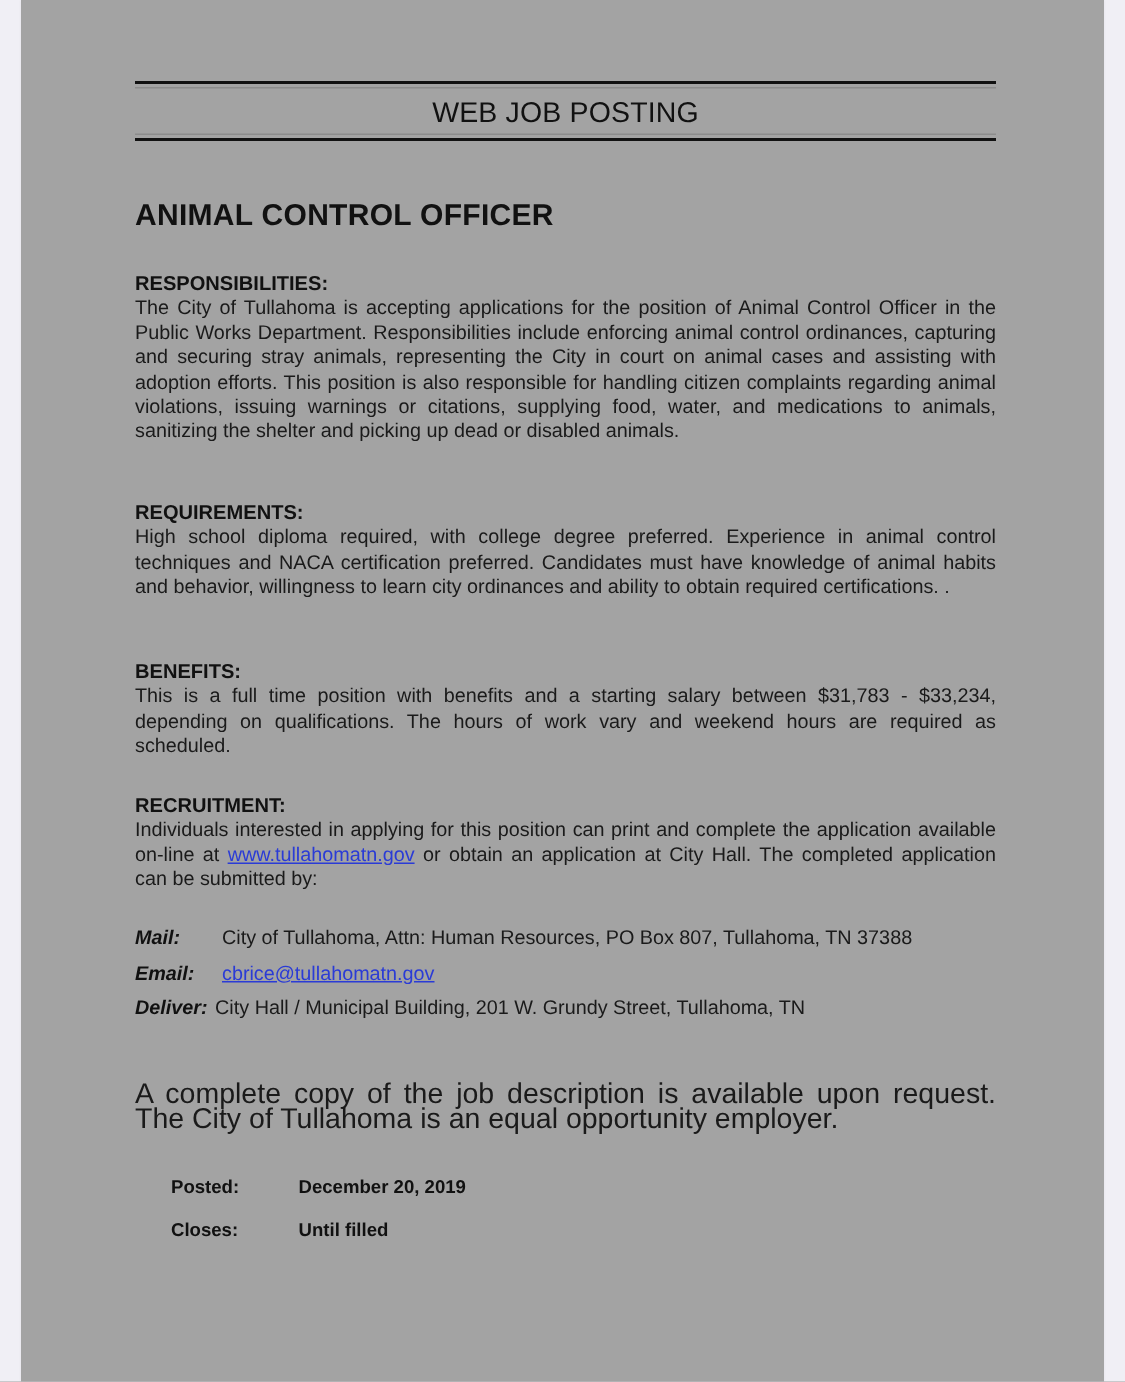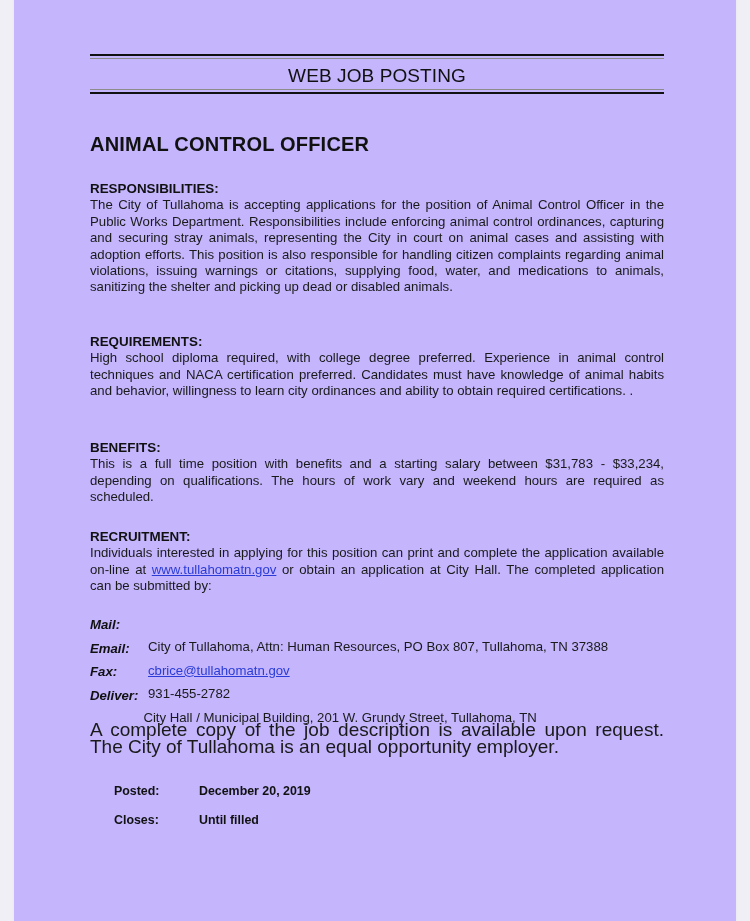--- a/index.html
+++ b/index.html
@@ -14,21 +14,21 @@
       overflow: hidden;
       font-family: "Liberation Sans", sans-serif;
       color: #1a1a1a;
     }
     .page {
       position: absolute;
       left: 14px;
       top: 0;
       width: 722px;
       height: 921px;
-      background: #c4b5fd;
+      background: #a3a3a3;
       box-shadow: 0 0 2px rgba(0,0,0,0.06);
     }
     .content {
       position: absolute;
       left: 76px;
       top: 0;
       width: 574px;
     }
     
     .header-block {
@@ -92,21 +92,21 @@
       align-items: flex-start;
     }
     .contact-label {
       width: 58px;
       font-weight: bold;
       font-style: italic;
       color: #111;
       flex: 0 0 auto;
     }
     .contact-row.deliver .contact-label { width: auto; margin-right: 5px; }
-    .contact-value { color: #1a1a1a; margin-top: 22px; }
+    .contact-value { color: #1a1a1a; }
     .closing {
       position: absolute;
       left: 0;
       top: 721px;
       width: 574px;
       font-size: 19px;
       line-height: 17px;
       text-align: justify;
     }
     .meta {
@@ -161,24 +161,20 @@
 
     <div class="contact-list">
       <div class="contact-row">
         <span class="contact-label">Mail:</span>
         <span class="contact-value">City of Tullahoma, Attn: Human Resources, PO Box 807, Tullahoma, TN  37388</span>
       </div>
       <div class="contact-row">
         <span class="contact-label">Email:</span>
         <a class="contact-value link" href="#">cbrice@tullahomatn.gov</a>
       </div>
-      <div class="contact-row">
-        <span class="contact-label">Fax:</span>
-        <span class="contact-value">931-455-2782</span>
-      </div>
       <div class="contact-row deliver">
         <span class="contact-label">Deliver:</span>
         <span class="contact-value">City Hall / Municipal Building, 201 W. Grundy Street, Tullahoma, TN</span>
       </div>
     </div>
 
     <div class="closing">A complete copy of the job description is available upon request. The City of Tullahoma is an equal opportunity employer.</div>
 
     <div class="meta" style="top:784px;">
       <span class="meta-label">Posted:</span>

